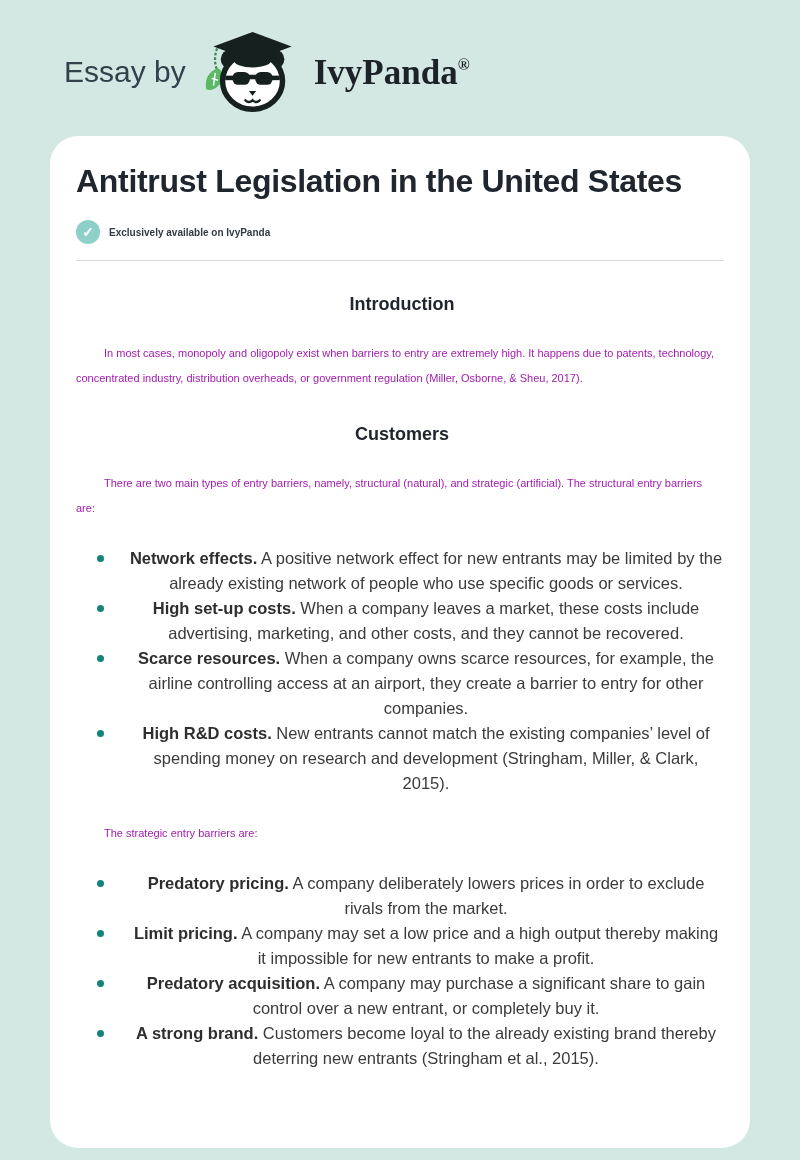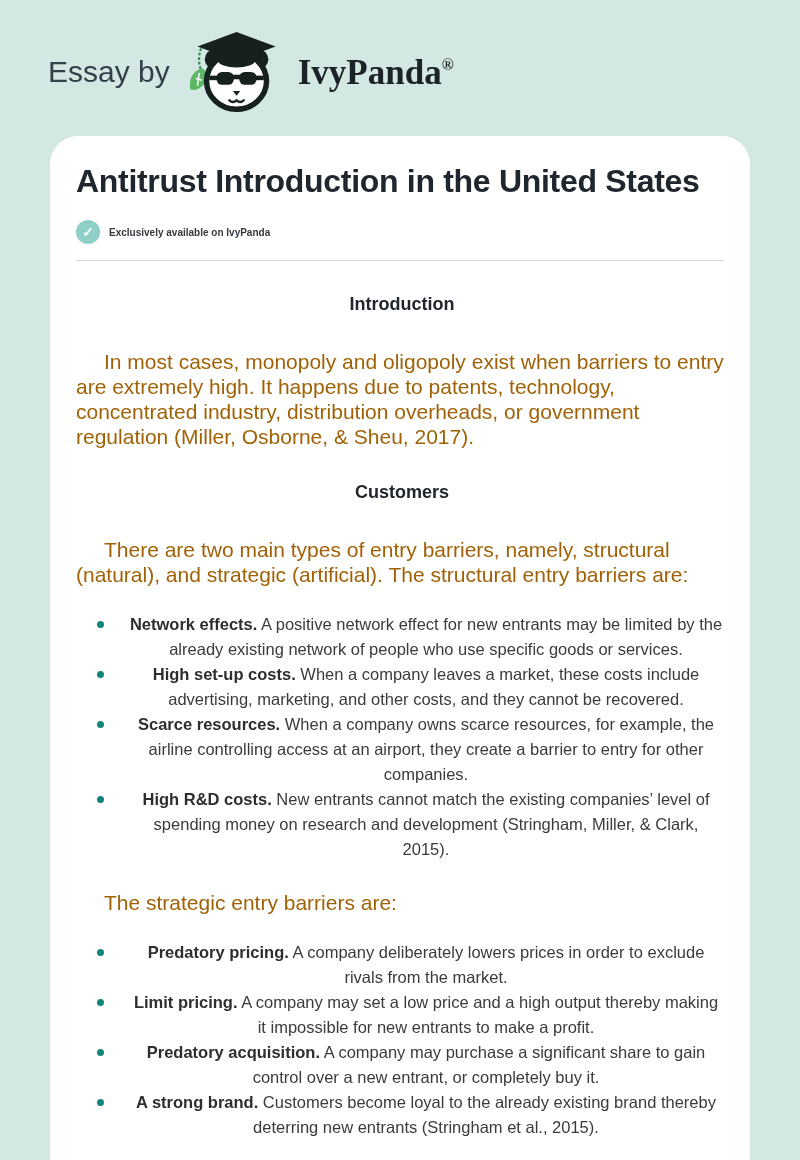--- a/index.html
+++ b/index.html
@@ -9,21 +9,21 @@
     height: 1160px;
     background: #d4e8e3;
     font-family: "Liberation Sans", sans-serif;
     overflow: hidden;
   }
 
   
   .header {
     display: flex;
     align-items: center;
-    padding: 28px 0 0 48px;
+    padding: 28px 0 0 64px;
     height: 116px;
   }
   .essay-by {
     font-size: 30px;
     color: #33414b;
   }
   .brand {
     display: flex;
     align-items: center;
     text-decoration: none;
@@ -88,24 +88,24 @@
     margin: 0;
   }
   .card h2 {
     font-size: 18px;
     line-height: 34px;
     color: #20262e;
     margin: 26px 0 20px 4px;
     text-align: center;
   }
   .card p {
-    font-size: 21px;
+    font-size: 11px;
     line-height: 25px;
-    color: #a16207;
-    margin: 28px 0 25px 0;
+    color: #a21caf;
+    margin: 20px 0 25px 0;
     text-indent: 28px;
   }
   .card ul {
     list-style: none;
     margin: 25px 0 25px 0;
     padding: 0;
   }
   .card li {
     position: relative;
     padding-left: 52px;
@@ -157,21 +157,21 @@
         <path d="M56,67 h8 l-4,5 Z" fill="#16201f"></path>
 
         <path d="M52,77 q4,4 8,0 q4,4 8,0" stroke="#16201f" stroke-width="2.5" fill="none" stroke-linecap="round"></path>
       </svg>
     </span>
     <span class="brand-text"><span>IvyPanda</span><sup>®</sup></span>
   </a>
 </div>
 
 <main class="card">
-  <h1>Antitrust Introduction in the United States</h1>
+  <h1>Antitrust Legislation in the United States</h1>
 
   <div class="badge">
     <span class="check">✓</span>
     <span class="badge-label">Exclusively available on IvyPanda</span>
   </div>
 
   <hr class="divider">
 
   <h2>Introduction</h2>
   <p>In most cases, monopoly and oligopoly exist when barriers to entry are extremely high. It happens due to patents, technology, concentrated industry, distribution overheads, or government regulation (Miller, Osborne, &amp; Sheu, 2017).</p>

